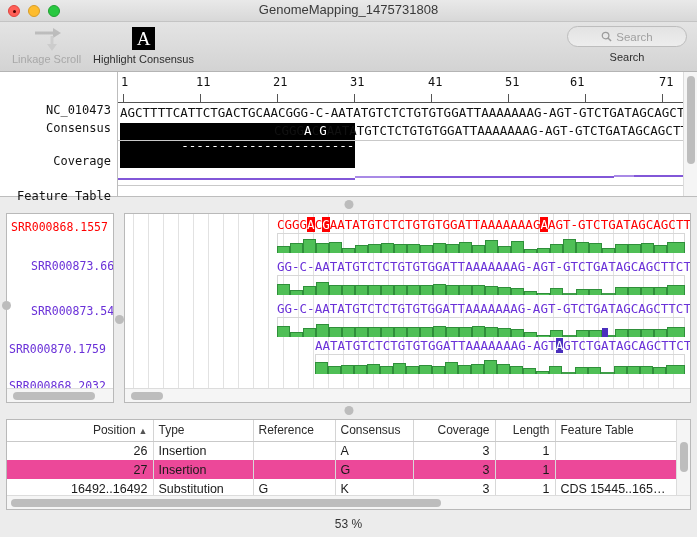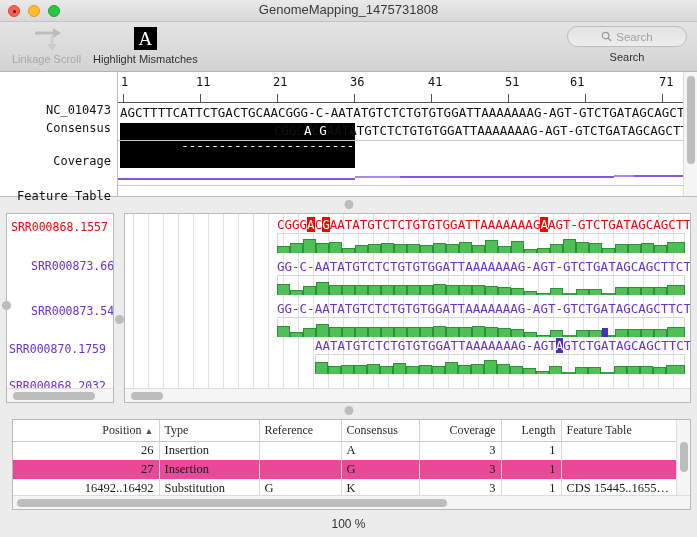--- a/index.html
+++ b/index.html
@@ -139,22 +139,22 @@
 
   
   .sb-h { position: absolute; left: 0; right: 0; bottom: 0; height: 14px;
     background: #f5f5f5; border-top: 1px solid #dcdcdc; }
   .sb-h .thumb { position: absolute; top: 3px; height: 8px; border-radius: 4px; background: #bdbdbd; }
   .sb-v { position: absolute; right: 0; top: 0; bottom: 0; width: 14px;
     background: #f5f5f5; border-left: 1px solid #dcdcdc; }
   .sb-v .thumb { position: absolute; left: 3px; width: 8px; border-radius: 4px; background: #bdbdbd; }
 
   
-  .tablewrap { flex: 1 1 auto; margin: 0 6px 0 12px; background: #fff;
-     border: 1px solid #b9b9b9; position: relative; overflow: hidden; font-family: Liberation Serif, serif; }
+  .tablewrap { flex: 1 1 auto; margin: 0 6px 0 6px; background: #fff;
+     border: 1px solid #b9b9b9; position: relative; overflow: hidden; }
   table.vt { border-collapse: collapse; width: 100%; table-layout: fixed; }
   table.vt th {
     font-weight: normal; font-size: 12px; color: #2b2b2b; background: #fff;
     border-right: 1px solid #d4d4d4; border-bottom: 1px solid #c9c9c9;
     height: 21px; padding: 0 5px; text-align: left;
   }
   table.vt th.num { text-align: right; }
   table.vt td {
     font-size: 12.5px; color: #1a1a1a; border-right: 1px solid #d8d8d8;
     height: 19px; padding: 0 5px; white-space: nowrap; overflow: hidden;
@@ -196,21 +196,21 @@
           <polygon points="15,18 25,18 20,25" fill="#b8b8b8"></polygon>
         </svg>
       </div>
       <div class="tblabel">Linkage Scroll</div>
     </div>
 
     <div class="tbitem wide">
       <div class="tbicon">
         <div class="boxA">A</div>
       </div>
-      <div class="tblabel">Highlight Mismatches</div>
+      <div class="tblabel">Highlight Consensus</div>
     </div>
 
 
     <div class="searchwrap">
       <div class="searchfield">
         <svg width="11" height="11" viewBox="0 0 12 12">
           <circle cx="5" cy="5" r="3.6" fill="none" stroke="#9b9b9b" stroke-width="1.4"></circle>
           <line x1="7.6" y1="7.6" x2="11" y2="11" stroke="#9b9b9b" stroke-width="1.6"></line>
         </svg>
         <span class="ph">Search</span>
@@ -226,21 +226,21 @@
       <div class="rowlabel" style="top:49px">Consensus</div>
       <div class="rowlabel" style="top:82px">Coverage</div>
       <div class="rowlabel" style="top:117px">Feature Table</div>
     </div>
 
     <div class="seqarea">
       <div class="ruler">
         <div class="ticknum" style="left:3px">1</div>
         <div class="ticknum" style="left:78px">11</div>
         <div class="ticknum" style="left:155px">21</div>
-        <div class="ticknum" style="left:232px">36</div>
+        <div class="ticknum" style="left:232px">31</div>
         <div class="ticknum" style="left:310px">41</div>
         <div class="ticknum" style="left:387px">51</div>
         <div class="ticknum" style="left:452px">61</div>
         <div class="ticknum" style="left:541px">71</div>
         <div class="tick" style="left:5px"></div>
         <div class="tick" style="left:82px"></div>
         <div class="tick" style="left:159px"></div>
         <div class="tick" style="left:236px"></div>
         <div class="tick" style="left:313px"></div>
         <div class="tick" style="left:390px"></div>
@@ -552,16 +552,16 @@
 
     <div class="sb-v">
       <div class="thumb" style="top:22px; height:30px;"></div>
     </div>
     <div class="sb-h">
       <div class="thumb" style="left:4px; width:430px;"></div>
     </div>
   </div>
 
   <div class="statusbar">
-    <div class="statustext">100 %</div>
+    <div class="statustext">53 %</div>
   </div>
 
 </div>
 
 </body></html>

